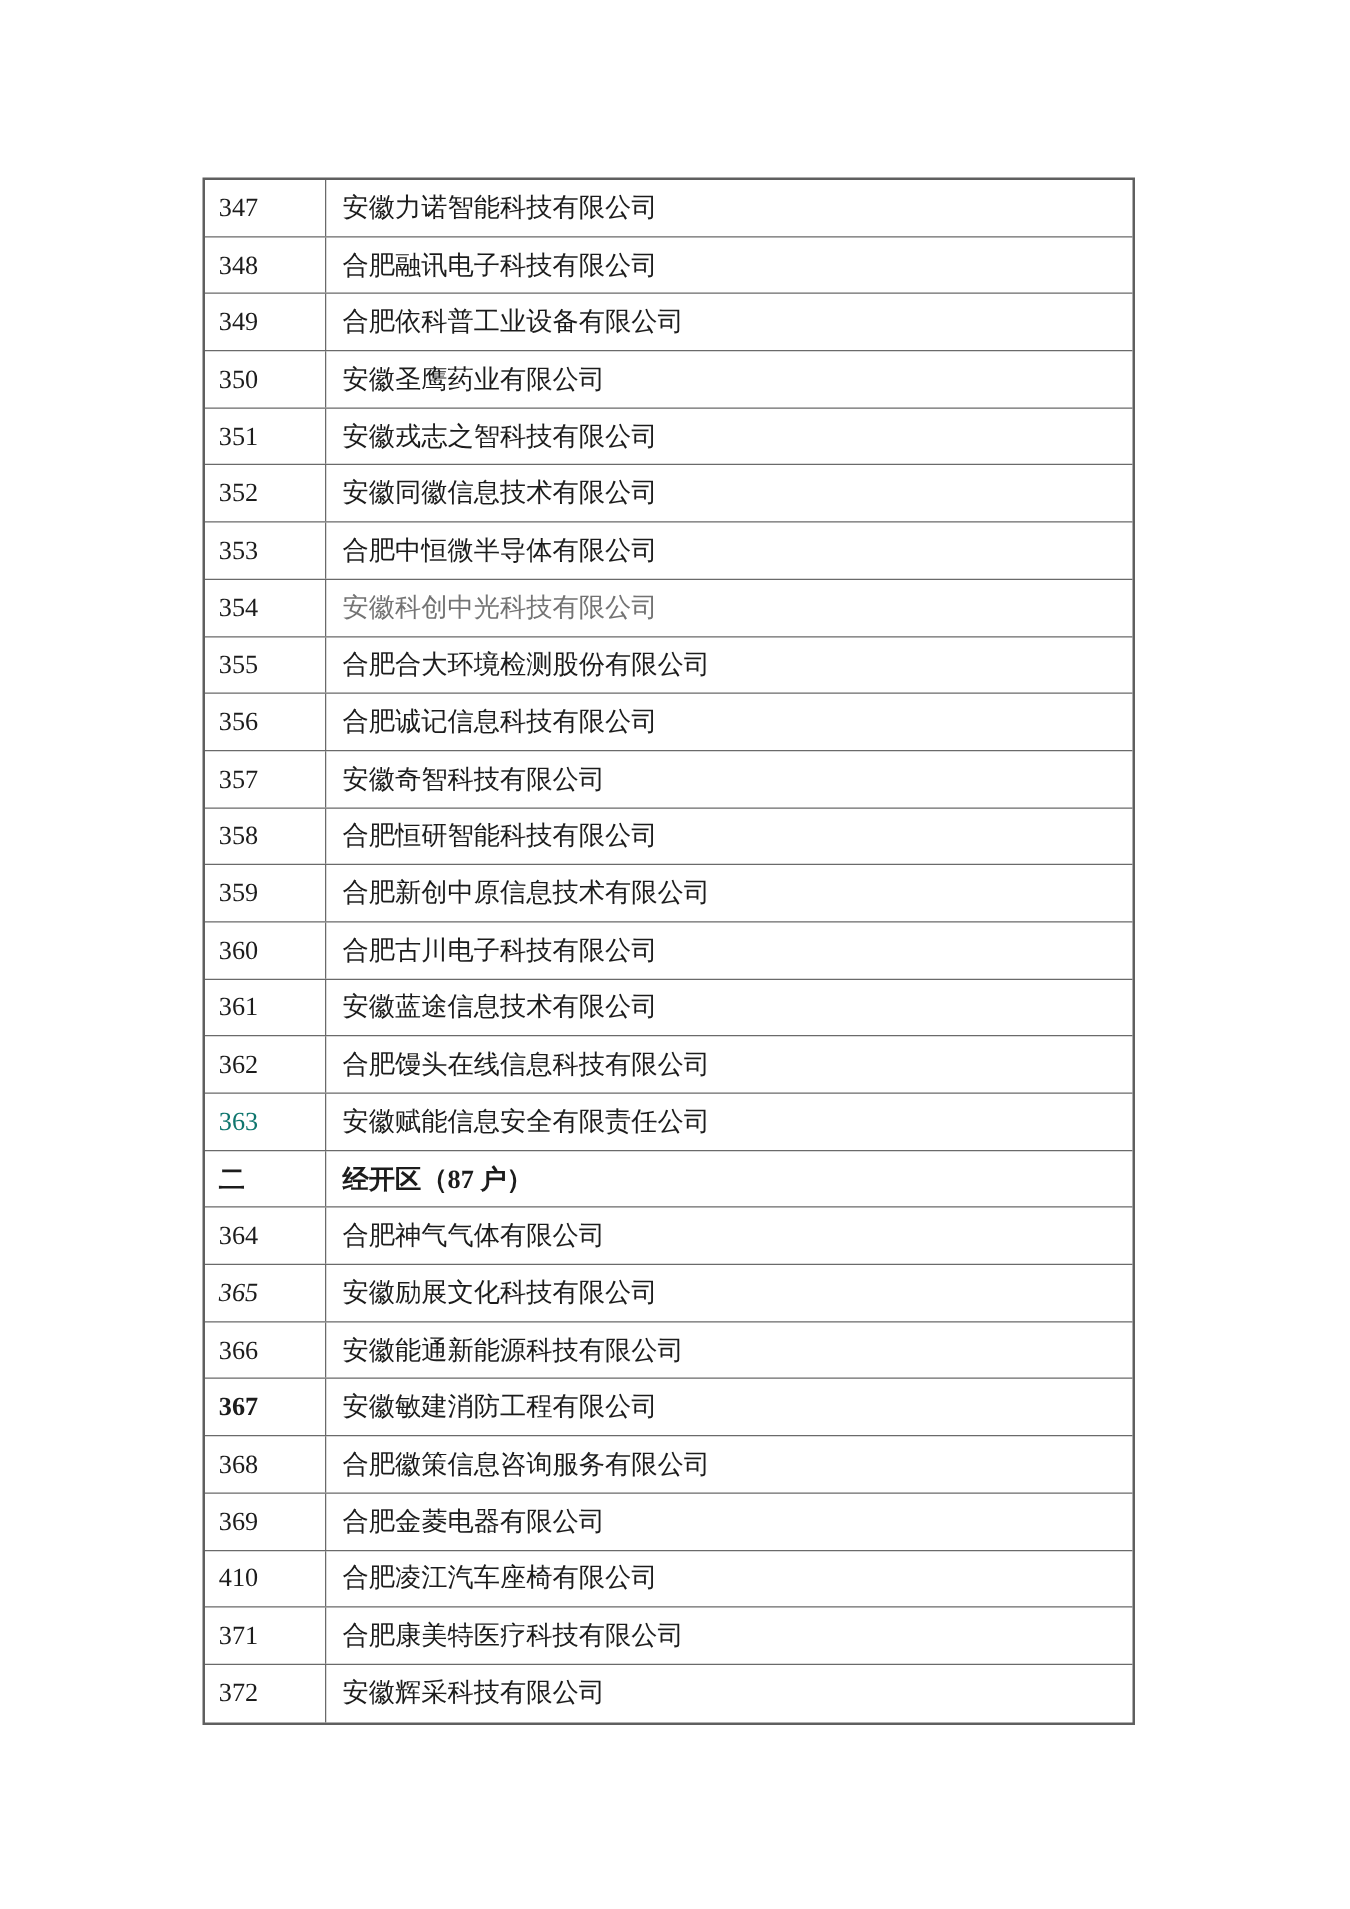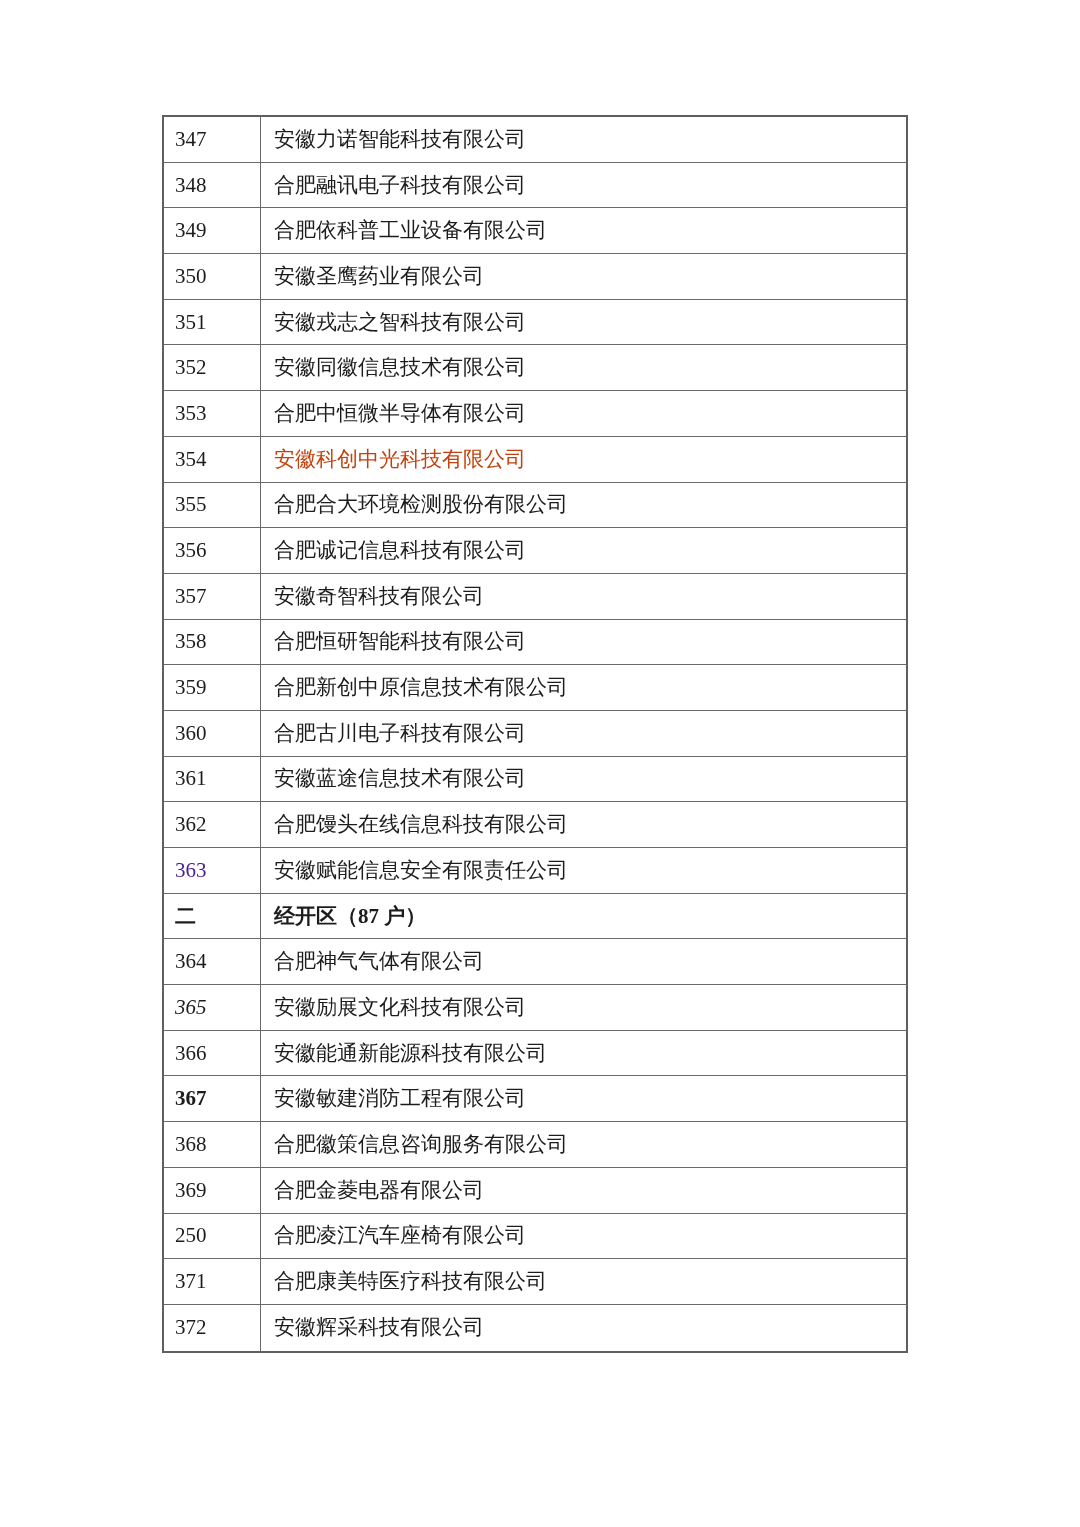--- a/index.html
+++ b/index.html
@@ -13,21 +13,21 @@
   }
   .page {
     position: relative;
     width: 1080px;
     height: 1527px;
     background: #ffffff;
   }
   .company-table {
     position: absolute;
     left: 162px;
-    top: 115px;
+    top: 142px;
     width: 746px;
     border: 2px solid #5f5f5f;
     background: #ffffff;
     box-sizing: border-box;
   }
   .row {
     display: flex;
     height: 44.7px;
     border-bottom: 1.5px solid #6a6a6a;
   }
@@ -94,21 +94,21 @@
     <div class="cell name" style="color: rgb(28, 28, 28);">安徽同徽信息技术有限公司</div>
   </div>
 
   <div class="row">
     <div class="cell no" style="color: rgb(28, 28, 28);">353</div>
     <div class="cell name" style="color: rgb(28, 28, 28);">合肥中恒微半导体有限公司</div>
   </div>
 
   <div class="row">
     <div class="cell no" style="color: rgb(28, 28, 28);">354</div>
-    <div class="cell name" style="color: #c2410c;">安徽科创中光科技有限公司</div>
+    <div class="cell name" style="color: #737373;">安徽科创中光科技有限公司</div>
   </div>
 
   <div class="row">
     <div class="cell no" style="color: rgb(28, 28, 28);">355</div>
     <div class="cell name" style="color: rgb(28, 28, 28);">合肥合大环境检测股份有限公司</div>
   </div>
 
   <div class="row">
     <div class="cell no" style="color: rgb(28, 28, 28);">356</div>
     <div class="cell name" style="color: rgb(28, 28, 28);">合肥诚记信息科技有限公司</div>
@@ -138,21 +138,21 @@
     <div class="cell no" style="color: rgb(28, 28, 28);">361</div>
     <div class="cell name" style="color: rgb(28, 28, 28);">安徽蓝途信息技术有限公司</div>
   </div>
 
   <div class="row">
     <div class="cell no" style="color: rgb(28, 28, 28);">362</div>
     <div class="cell name" style="color: rgb(28, 28, 28);">合肥馒头在线信息科技有限公司</div>
   </div>
 
   <div class="row">
-    <div class="cell no" style="color: #4c1d95;">363</div>
+    <div class="cell no" style="color: #0f766e;">363</div>
     <div class="cell name" style="color: rgb(28, 28, 28);">安徽赋能信息安全有限责任公司</div>
   </div>
 
   <div class="row section">
     <div class="cell no" style="color: rgb(28, 28, 28);">二</div>
     <div class="cell name" style="color: rgb(28, 28, 28);">经开区（87 户）</div>
   </div>
 
   <div class="row">
     <div class="cell no" style="color: rgb(28, 28, 28);">364</div>
@@ -178,21 +178,21 @@
     <div class="cell no" style="color: rgb(28, 28, 28);">368</div>
     <div class="cell name" style="color: rgb(28, 28, 28);">合肥徽策信息咨询服务有限公司</div>
   </div>
 
   <div class="row">
     <div class="cell no" style="color: rgb(28, 28, 28);">369</div>
     <div class="cell name" style="color: rgb(28, 28, 28);">合肥金菱电器有限公司</div>
   </div>
 
   <div class="row">
-    <div class="cell no" style="color: rgb(28, 28, 28);">250</div>
+    <div class="cell no" style="color: rgb(28, 28, 28);">410</div>
     <div class="cell name" style="color: rgb(28, 28, 28);">合肥凌江汽车座椅有限公司</div>
   </div>
 
   <div class="row">
     <div class="cell no" style="color: rgb(28, 28, 28);">371</div>
     <div class="cell name" style="color: rgb(28, 28, 28);">合肥康美特医疗科技有限公司</div>
   </div>
 
   <div class="row">
     <div class="cell no" style="color: rgb(28, 28, 28);">372</div>

